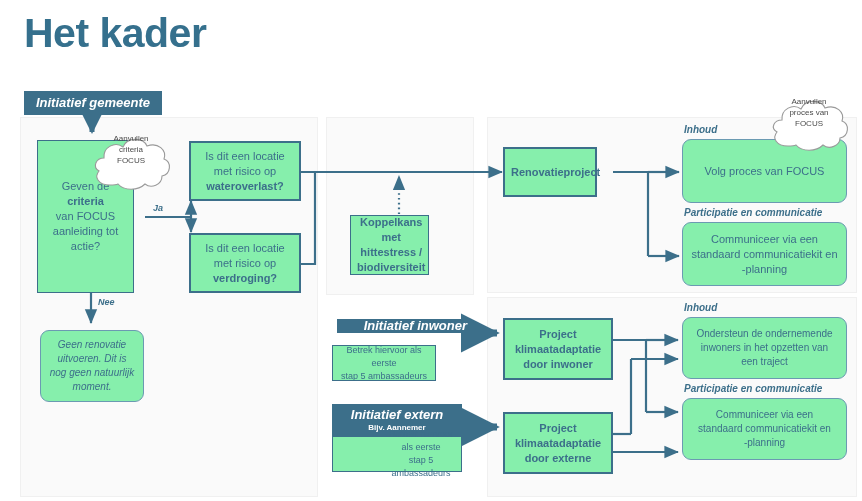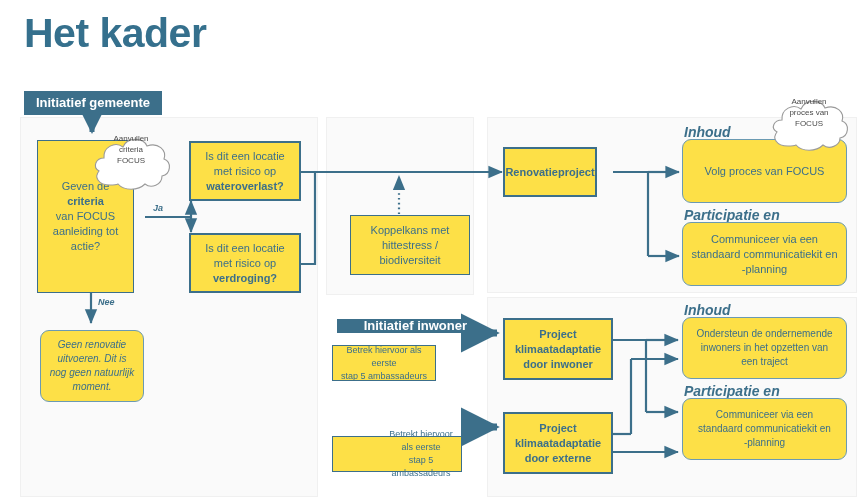--- a/index.html
+++ b/index.html
@@ -21,22 +21,22 @@
 
   
   .panel{position:absolute;background:#fafafa;border:1px solid #f0f0f0;}
 
   
   #wires{position:absolute;left:0;top:0;width:862px;height:501px;pointer-events:none;}
 
   
   .node{
     position:absolute;box-sizing:border-box;
-    display:flex;align-items:center;justify-content:center;
-    text-align:center;color:#3c6f8a;background:#fde047;
+    display:flex;align-items:center;
+    text-align:center;color:#3c6f8a;background:#86efac;
   }
   .node .txt{width:100%;padding:0 6px;}
   
   .nd-thick{border:2.5px solid #3c6f8a;}
   
   .nd-thin{border:1px solid #3c6f8a;}
   
   .nd-round{border:1px solid #6b9ab2;border-radius:9px;}
 
   .f11{font-size:11px;line-height:15px;}
@@ -44,26 +44,26 @@
   .f9{font-size:9px;line-height:13px;}
   .b{font-weight:bold;}
   .i{font-style:italic;}
 
   
   .banner{
     position:absolute;box-sizing:border-box;
     background:#3c6f8a;color:#ffffff;
     display:flex;flex-direction:column;align-items:center;justify-content:center;
   }
-  .banner .b1{font-weight:bold;font-size:13px;line-height:16px;}
+  .banner .b1{font-weight:bold;font-size:13px;line-height:16px;font-style:italic;}
   .banner .b2{font-size:8px;line-height:10px;font-weight:bold;}
 
   
   .caption{
-    position:absolute;font-style:italic;font-size:14px;color:#3c6f8a;font-weight:bold;
+    position:absolute;font-style:italic;font-size:10px;color:#3c6f8a;font-weight:bold;
   }
 
   
   .cloud{position:absolute;}
   .cloud .ctext{
     position:absolute;left:0;top:0;width:100%;height:100%;
     display:flex;flex-direction:column;align-items:center;
     font-size:8px;line-height:11px;color:#4a4a4a;text-align:center;
   }
 
@@ -133,20 +133,24 @@
   </svg>
 
   <div class="banner" style="left:24px;top:91px;width:138px;height:24px;">
     <div class="b1">Initiatief gemeente</div>
   </div>
 
   <div class="banner" style="left:337px;top:319px;width:130px;height:14px;align-items:flex-end;">
     <div class="b1">Initiatief inwoner</div>
   </div>
 
+  <div class="banner" style="left:332px;top:404px;width:130px;height:32px;">
+    <div class="b1">Initiatief extern</div>
+    <div class="b2">Bijv. Aannemer</div>
+  </div>
 
   <div class="elabel" style="left:153px;top:203px;">Ja</div>
   <div class="elabel" style="left:98px;top:297px;">Nee</div>
 
   <div class="node nd-thin f11" style="left:37px;top:140px;width:97px;height:153px;">
     <div class="txt">
       <div><span>Geven de </span><span class="b">criteria</span></div>
       <div>van FOCUS</div>
       <div>aanleiding tot actie?</div>
     </div>
@@ -183,21 +187,21 @@
                C39,4 55,4 59,13 C70,9 79,17 76,26 C84,29 83,41 74,43
                C74,52 63,56 57,51 C50,58 36,58 30,51 C28,52 25,52 22,52 Z" fill="#ffffff" stroke="#9a9a9a" stroke-width="1.1"></path>
     </svg>
     <div class="ctext">
       <div>Aanvullen</div>
       <div>criteria</div>
       <div>FOCUS</div>
     </div>
   </div>
 
-  <div class="node nd-thin f11" style="left:350px;top:215px;width:120px;height:60px;">
+  <div class="node nd-thin f11" style="left:350px;top:215px;width:79px;height:60px;font-weight:bold;">
     <div class="txt">
       <div>Koppelkans met</div>
       <div>hittestress /</div>
       <div>biodiversiteit</div>
     </div>
   </div>
 
   <div class="node nd-thick f11 b" style="left:503px;top:147px;width:94px;height:50px;">
     <div class="txt">Renovatieproject</div>
   </div>

